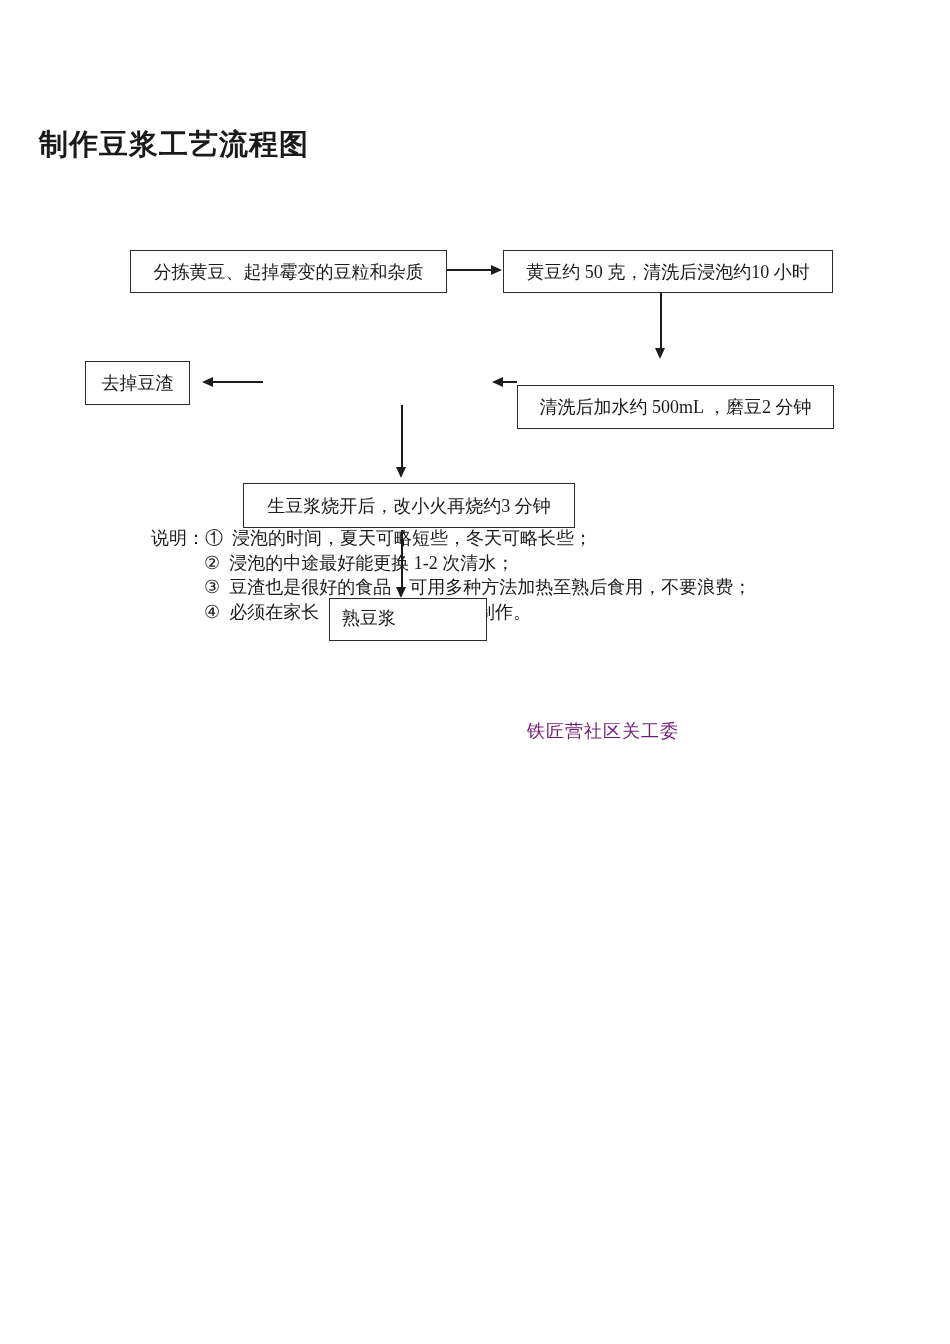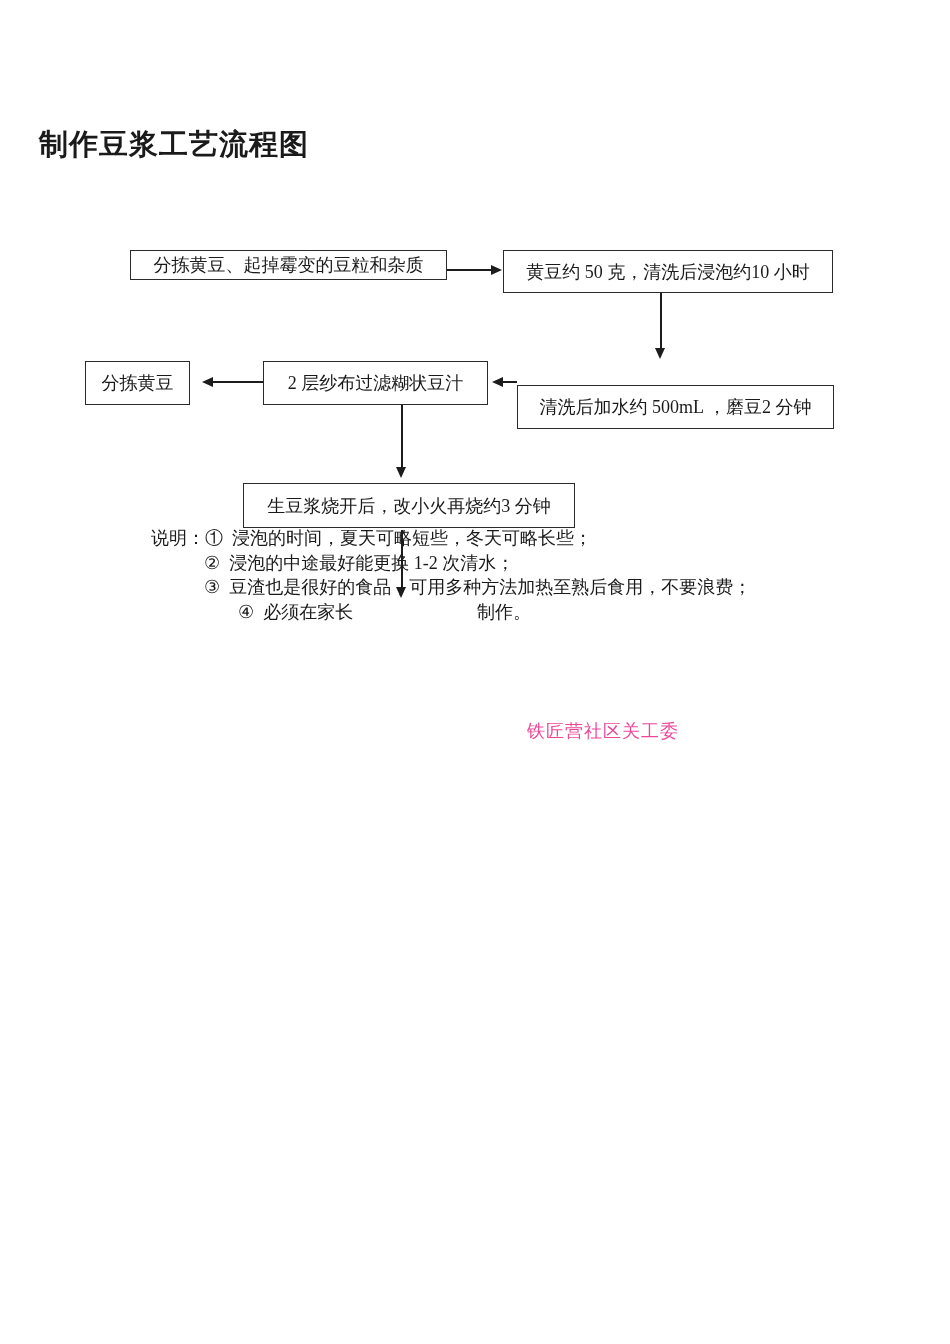--- a/index.html
+++ b/index.html
@@ -10,21 +10,21 @@
   .title{
     position:absolute;left:0;top:125px;width:100%;margin:0;
     text-align:left;font-size:29px;font-weight:700;letter-spacing:1px;padding-left:39px;
   }
   
   .box{
     position:absolute;box-sizing:border-box;border:1.5px solid #2b2b2b;background:#fff;
     display:flex;align-items:center;justify-content:center;
     font-size:18px;white-space:nowrap;z-index:2;
   }
-  .b1{left:130px;top:250px;width:317px;height:30px;}
+  .b1{left:130px;top:250px;width:317px;height:43px;}
   .b2{left:503px;top:250px;width:330px;height:43px;text-align:right;}
   .b3{left:517px;top:361px;width:317px;height:44px;margin-top:24px;}
   .b4{left:263px;top:361px;width:225px;height:44px;}
   .b5{left:85px;top:361px;width:105px;height:44px;}
   .b6{left:243px;top:483px;width:332px;height:45px;}
   .b7{left:329px;top:598px;width:158px;height:43px;justify-content:flex-start;align-items:flex-start;padding:7px 0 0 12px;}
   
   .hline{position:absolute;height:2px;background:#1c1c1c;z-index:3;}
   .vline{position:absolute;width:2px;background:#1c1c1c;z-index:3;}
   .tri{position:absolute;width:0;height:0;z-index:3;}
@@ -35,24 +35,24 @@
   .l2{left:660px;top:293px;height:56px;}  .h2{left:655px;top:348px;}
   .l3{left:503px;top:381px;width:14px;}   .h3{left:492px;top:377px;}
   .l4{left:213px;top:381px;width:50px;}   .h4{left:202px;top:377px;}
   .l5{left:401px;top:405px;height:63px;}  .h5{left:396px;top:467px;}
   .l6{left:401px;top:530px;height:58px;}  .h6{left:396px;top:587px;}
   
   .note-line{position:absolute;font-size:18px;line-height:21px;white-space:nowrap;z-index:1;}
   .nl1{left:145px;top:528px;margin-left:6px;}
   .nl2{left:204px;top:553px;}
   .nl3{left:204px;top:577px;}
-  .nl4{left:204px;top:602px;margin-left:34px;}
+  .nl4{left:204px;top:602px;}
   .nl4end{left:477px;top:602px;}
   .marker{margin-right:9px;}
-  .footer{position:absolute;left:527px;top:719px;font-size:18px;letter-spacing:1px;color:#ec4899;z-index:1;}
+  .footer{position:absolute;left:527px;top:719px;font-size:18px;letter-spacing:1px;color:#701a75;z-index:1;}
 </style>
 </head>
 <body>
 
 <div class="page">
 
   <h1 class="title">制作豆浆工艺流程图</h1>
 
   <div class="note-line nl1">
     <span>说明：</span><span class="marker">①</span><span>浸泡的时间，夏天可略短些，冬天可略长些；</span>
@@ -70,28 +70,28 @@
 
   <div class="box b1">
     <span>分拣黄豆、起掉霉变的豆粒和杂质</span>
   </div>
   <div class="box b2">
     <span>黄豆约 50 克，清洗后浸泡约10 小时</span>
   </div>
   <div class="box b3">
     <span>清洗后加水约 500mL ，磨豆2 分钟</span>
   </div>
-  <div class="box b4">
-    <span>2 层纱布过滤糊状豆汁</span>
-  </div>
   <div class="box b5">
-    <span>分拣黄豆</span>
+    <span>去掉豆渣</span>
   </div>
   <div class="box b6">
     <span>生豆浆烧开后，改小火再烧约3 分钟</span>
+  </div>
+  <div class="box b7">
+    <span>熟豆浆</span>
   </div>
 
   <div class="hline l1"></div>
   <div class="tri tri-right h1"></div>
 
   <div class="vline l2"></div>
   <div class="tri tri-down h2"></div>
 
   <div class="hline l3"></div>
   <div class="tri tri-left h3"></div>

